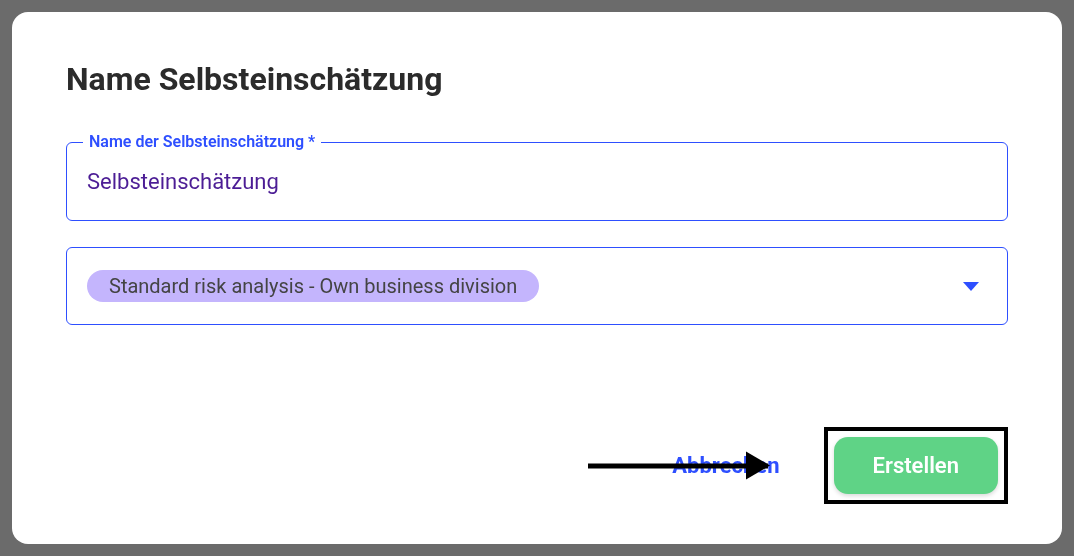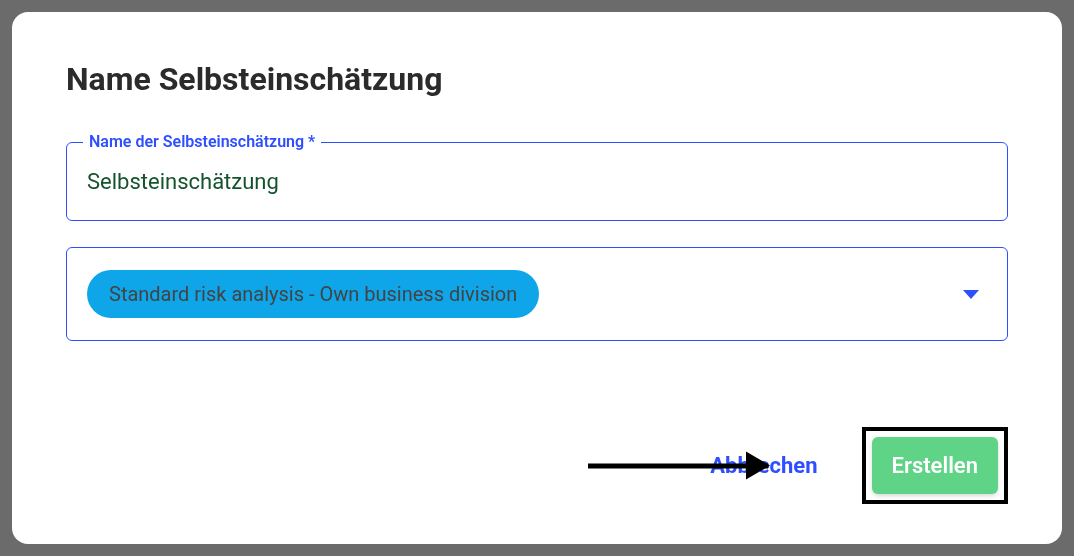--- a/index.html
+++ b/index.html
@@ -46,36 +46,36 @@
       padding: 0 6px;
       font-size: 16px;
       font-weight: 600;
       color: #2e4fff;
     }
     .text-input {
       width: 100%;
       border: none;
       outline: none;
       font-size: 22px;
-      color: #14532d;
+      color: #4c1d95;
       padding: 26px 20px 26px 20px;
       background: transparent;
       font-family: inherit;
     }
     .select-body {
       padding: 22px 20px 22px 20px;
       display: flex;
       align-items: center;
       justify-content: space-between;
       cursor: pointer;
     }
     .chip {
-      background: #0ea5e9;
+      background: #c4b5fd;
       border-radius: 28px;
-      padding: 12px 22px;
+      padding: 4px 22px;
       font-size: 20px;
       color: #444444;
     }
     .caret {
       width: 0;
       height: 0;
       border-left: 8px solid transparent;
       border-right: 8px solid transparent;
       border-top: 9px solid #2e4fff;
       margin-right: 8px;
@@ -122,25 +122,25 @@
       padding: 8px 16px;
       font-family: inherit;
     }
     .btn-primary-wrap {
       border: 4px solid #000000;
       padding: 6px;
     }
     .btn-primary {
       background: #5fd386;
       border: none;
-      border-radius: 6px;
+      border-radius: 14px;
       color: #ffffff;
       font-size: 22px;
       font-weight: 600;
-      padding: 16px 20px;
+      padding: 16px 39px;
       cursor: pointer;
       box-shadow: 0 2px 4px rgba(0,0,0,0.15);
       font-family: inherit;
     }
   </style>
 </head>
 <body>
 
 <div class="modal">
   <h1 class="title">Name Selbsteinschätzung</h1>

